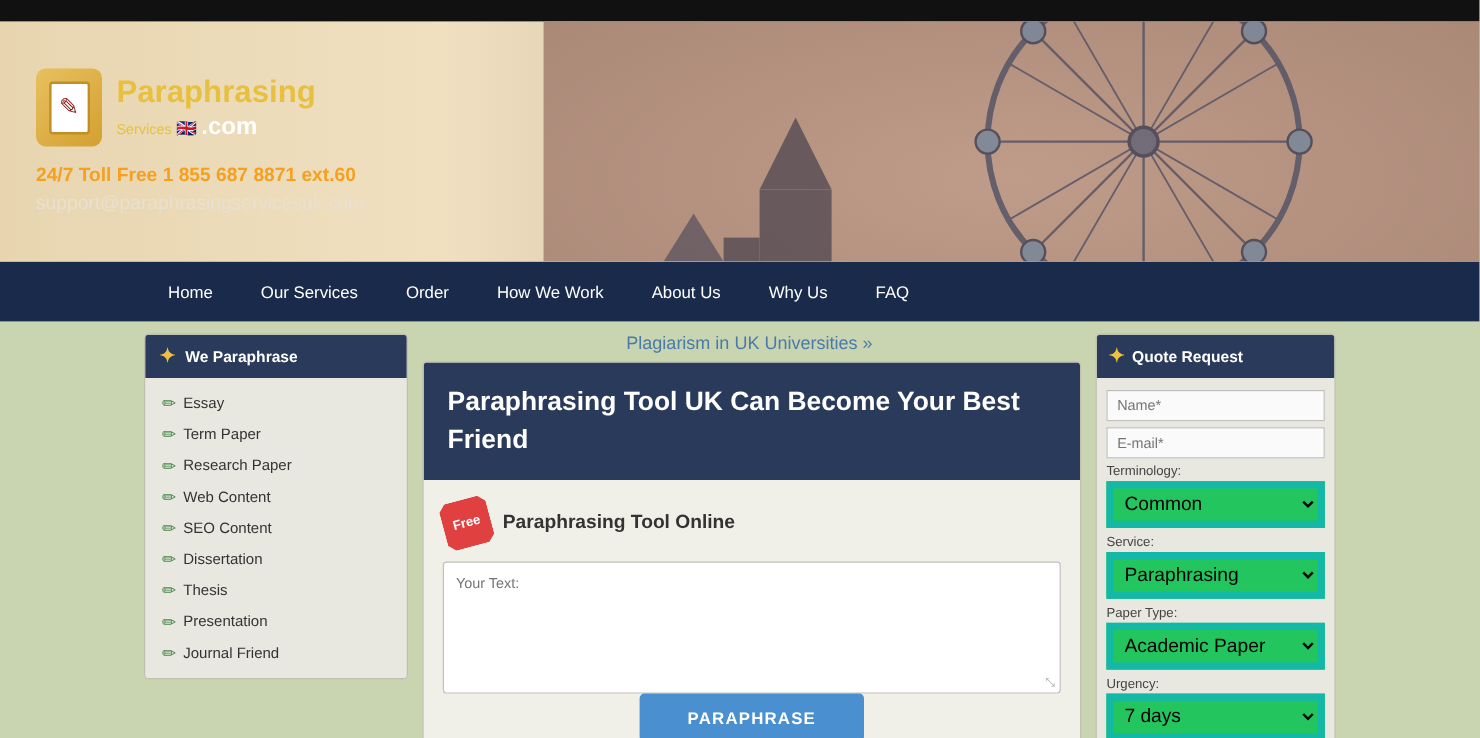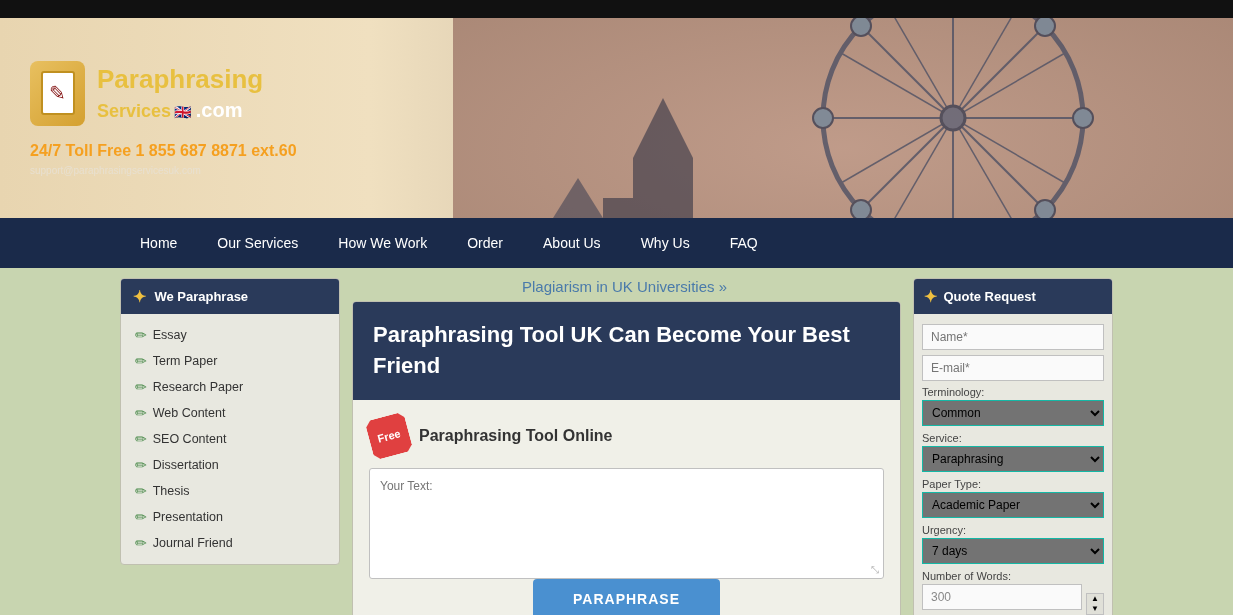--- a/index.html
+++ b/index.html
@@ -43,21 +43,21 @@
     .logo-icon::after {
       content: '✎';
       position: absolute;
       font-size: 20px;
       color: #8b2020;
     }
     .logo-text { line-height: 1.3; }
     .logo-text .brand { font-size: 26px; font-weight: bold; color: #e8c040; }
     .logo-text .services { font-size: 20px; font-weight: bold; color: #e8c040; }
     .contact-phone { color: #f5a020; font-size: 16px; font-weight: bold; margin-bottom: 5px; }
-    .contact-email { color: #e8e0d0; font-size: 10px; }
+    .contact-email { color: #e8e0d0; font-size: 16px; }
 
     .header-image {
       position: absolute;
       right: 0; top: 0;
       width: 780px; height: 200px;
       background: #9090a0;
       overflow: hidden;
     }
 
     
@@ -246,23 +246,23 @@
     }
     .form-label {
       font-size: 11px;
       color: #444;
       margin-bottom: 2px;
       display: block;
     }
     .quote-form select {
       width: 100%;
       padding: 4px 5px;
-      border: 1px solid #14b8a6;
-      background: #737373;
-      font-size: 12px;
+      border: 6px solid #14b8a6;
+      background: #22c55e;
+      font-size: 16px;
       margin-bottom: 6px;
       cursor: pointer;
     }
     .words-row {
       display: flex;
       align-items: flex-end;
       gap: 4px;
     }
     .words-input {
       flex: 1;
@@ -290,21 +290,21 @@
 
 <div class="top-bar"></div>
 
 <div class="header">
   <div class="header-left">
     <div class="logo-area">
       <div class="logo-icon"></div>
       <div class="logo-text">
         <div>
           <span class="brand" style="color:#e8c040;font-size:26px;font-weight:bold;">Paraphrasing</span><br>
-          <span class="services" style="color:#e8c040;font-size:18px;font-weight:bold;">Services</span>
+          <span class="services" style="color:#e8c040;font-size:12px;font-weight:normal;">Services</span>
           <span style="font-size:14px;"> 🇬🇧</span>
           <span style="color:white;font-size:20px;font-weight:bold;">.com</span>
         </div>
       </div>
     </div>
     <div class="contact-phone">24/7 Toll Free 1 855 687 8871 ext.60</div>
     <div class="contact-email">support@paraphrasingservicesuk.com</div>
   </div>
   <div class="header-image">
 
@@ -356,22 +356,22 @@
         <rect x="50" y="230" width="50" height="70"></rect>
         <rect x="0" y="240" width="55" height="60"></rect>
       </g>
     </svg>
   </div>
 </div>
 
 <nav class="nav">
   <a href="#">Home</a>
   <a href="#">Our Services</a>
+  <a href="#">Order</a>
   <a href="#">How We Work</a>
-  <a href="#">Order</a>
   <a href="#">About Us</a>
   <a href="#">Why Us</a>
   <a href="#">FAQ</a>
 </nav>
 
 <div class="content-wrapper">
 
   <div class="sidebar">
     <div class="sidebar-box">
       <div class="sidebar-title">

